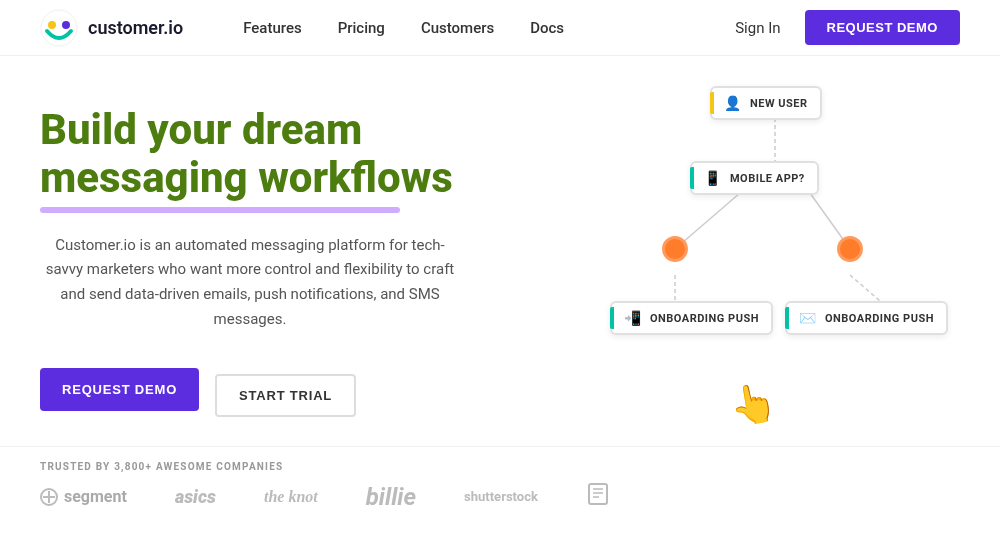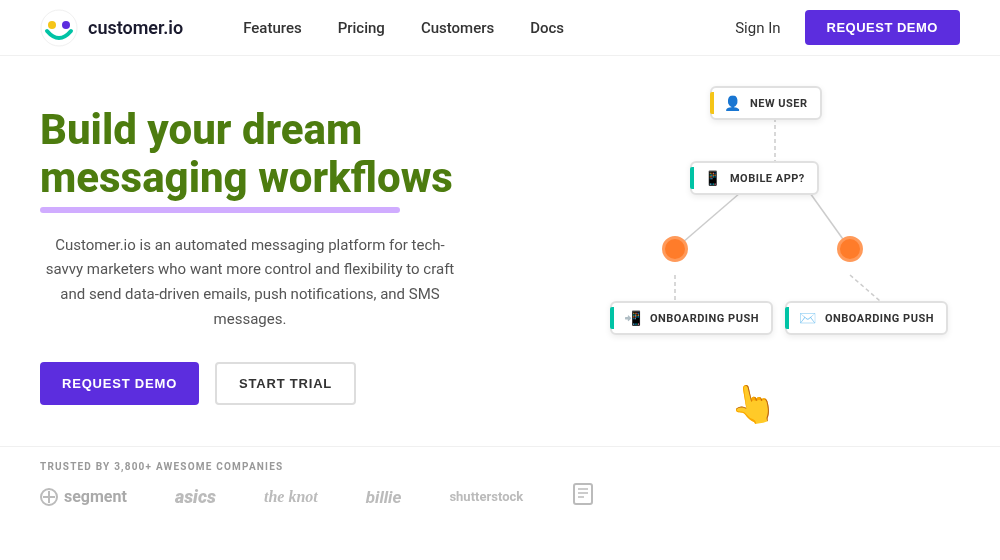--- a/index.html
+++ b/index.html
@@ -128,20 +128,21 @@
       background: #fff;
       color: #333;
       border: 2px solid #ddd;
       padding: 12px 22px;
       border-radius: 4px;
       font-size: 13px;
       font-weight: 700;
       letter-spacing: 0.8px;
       text-transform: uppercase;
       cursor: pointer;
+      margin-top: 12px;
     }
 
     
     .hero-right {
       flex: 1;
       position: relative;
       height: 380px;
       margin-left: 20px;
     }
 
@@ -274,21 +275,21 @@
       font-style: italic;
       font-weight: 900;
       font-size: 18px;
     }
     .trusted-logo.theknot {
       font-family: Georgia, serif;
       font-style: italic;
     }
     .trusted-logo.billie {
       font-style: italic;
-      font-size: 17px;
+      font-size: 24px;
     }
     .trusted-logo.shutterstock {
       font-size: 13px;
       font-weight: 700;
       font-style: normal;
     }
     .trusted-logo.notion {
       font-size: 20px;
       font-weight: 900;
       font-style: normal;

